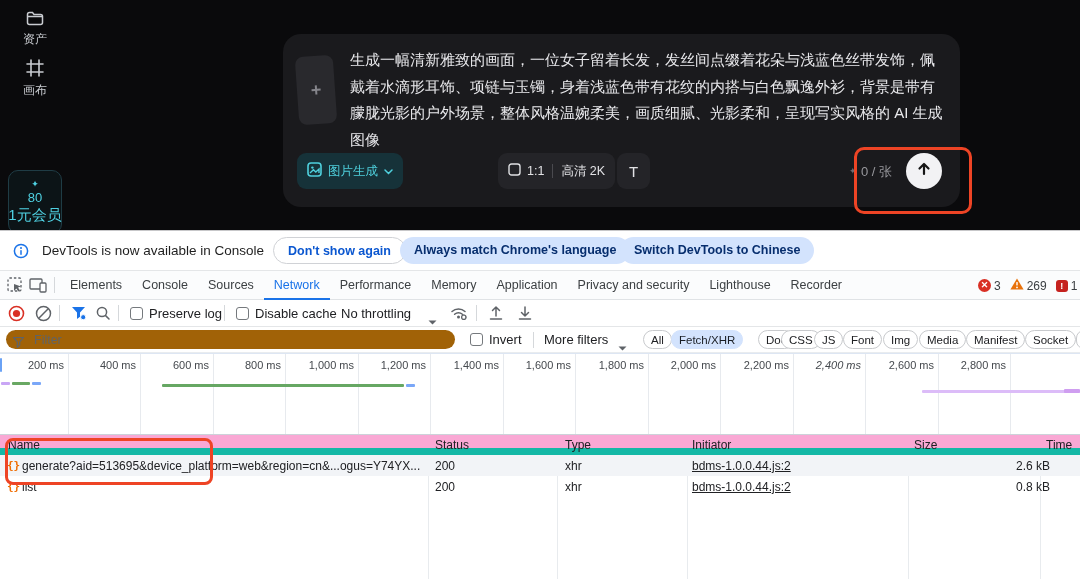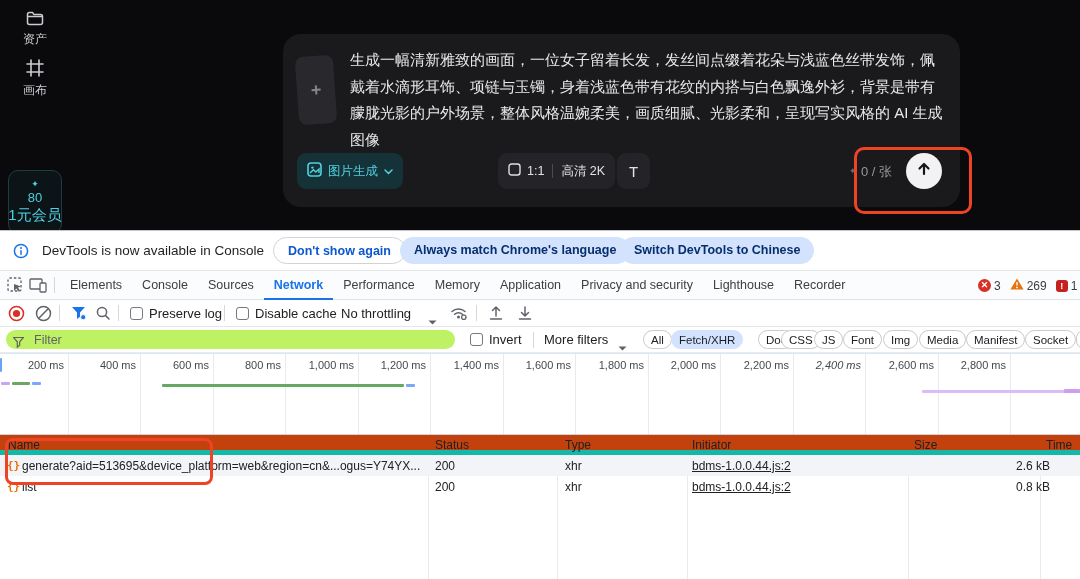--- a/index.html
+++ b/index.html
@@ -33,43 +33,43 @@
   .dt{position:absolute;left:0;top:230px;width:1080px;height:349px;background:#fff;color:#202124;border-top:1px solid #c7c7c9;box-sizing:border-box;}
   .notif{position:absolute;left:0;top:0;width:100%;height:40px;border-bottom:1px solid #e4e6e8;box-sizing:border-box;}
   .notif .msg{position:absolute;left:42px;top:12px;font-size:13.5px;color:#1f1f1f;}
   .pill{position:absolute;top:6px;height:27px;line-height:27px;border-radius:14px;padding:0 14px;
         font-size:12.5px;font-weight:bold;white-space:nowrap;box-sizing:border-box;}
   .pill.outline{border:1px solid #d0d2d6;color:#0b57d0;background:#fff;}
   .pill.fill{background:#d3e3fd;color:#072e6e;}
   .tabsbar{position:absolute;left:0;top:40px;width:100%;height:29px;background:#fbfcfd;border-bottom:1px solid #e0e3e6;box-sizing:border-box;}
   .tabs{position:absolute;left:60px;top:0;height:29px;display:flex;align-items:center;}
   .tab{height:29px;line-height:29px;padding:0 10px;font-size:12.5px;color:#3c4043;box-sizing:border-box;white-space:nowrap;}
-  .tab.active{color:#1a73e8;border-bottom:2.5px solid #1a73e8;font-weight:bold;}
+  .tab.active{color:#1a73e8;border-bottom:2.5px solid #1a73e8;font-weight:normal;}
   .badges{position:absolute;left:978px;top:0;height:29px;display:flex;align-items:center;gap:9px;font-size:12px;color:#3c4043;}
   .badge{display:flex;align-items:center;gap:3px;}
   .err-dot{width:13px;height:13px;border-radius:50%;background:#d93025;color:#fff;font-size:9px;line-height:13px;text-align:center;font-weight:bold;}
   .iss-sq{width:12px;height:12px;border-radius:3px;background:#c5221f;color:#fff;font-size:9px;line-height:12px;text-align:center;font-weight:bold;}
   .ntb{position:absolute;left:0;top:69px;width:100%;height:27px;background:#fff;border-bottom:1px solid #e4e6e8;box-sizing:border-box;}
   .ntb .lab{position:absolute;top:6px;font-size:13px;color:#202124;white-space:nowrap;}
   .cbox{position:absolute;width:13px;height:13px;border:1.5px solid #75797d;border-radius:3px;background:#fff;box-sizing:border-box;}
   .tdiv{position:absolute;top:5px;width:1px;height:16px;background:#d5d8db;}
   .frow{position:absolute;left:0;top:96px;width:100%;height:26px;background:#fff;border-bottom:1px solid #e9ecef;box-sizing:border-box;}
-  .finput{position:absolute;left:6px;top:3px;width:449px;height:19px;background:#bef264;border:none;border-radius:10px;
+  .finput{position:absolute;left:6px;top:3px;width:449px;height:19px;background:#a16207;border:none;border-radius:10px;
           padding:0 0 0 28px;font-size:12.5px;color:#202124;box-sizing:border-box;outline:none;font-family:"Liberation Sans",sans-serif;}
   .finput::placeholder{color:#5f6368;}
   .fpill{position:absolute;top:3px;height:19px;line-height:18px;border:1px solid #c8cacd;border-radius:10px;
          padding:0 7px;font-size:11.5px;color:#202124;background:#fff;box-sizing:border-box;white-space:nowrap;}
   .fpill.sel{background:#d3e3fd;border-color:#d3e3fd;color:#1b1f26;}
   .ovw{position:absolute;left:0;top:122px;width:100%;height:82px;background:#fff;border-top:1px solid #dde6f3;border-bottom:1px solid #ccd2d9;box-sizing:border-box;}
   .gline{position:absolute;top:0;bottom:0;width:1px;background:#e7eaee;}
   .tick{position:absolute;top:5px;width:68px;text-align:right;font-size:11px;color:#45494e;}
   .wbar{position:absolute;border-radius:1px;}
   .tbl{position:absolute;left:0;top:204px;width:100%;bottom:0;}
   .coldiv{position:absolute;top:0;bottom:0;width:1px;background:#e8ebee;}
-  .thead{position:absolute;left:0;top:0;width:100%;height:20px;background:#c2410c;border-bottom:5px solid #14b8a6;box-sizing:border-box;}
+  .thead{position:absolute;left:0;top:0;width:100%;height:20px;background:#f9a8d4;border-bottom:7px solid #14b8a6;box-sizing:border-box;}
   .th{position:absolute;top:3px;font-size:12px;color:#202124;}
   .trow{position:absolute;left:0;width:100%;height:21px;font-size:12px;color:#202124;}
   .trow.odd{background:#f2f4f7;}
   .cell{position:absolute;top:4px;white-space:nowrap;}
   .braces{position:absolute;left:7px;top:4px;font-family:"DejaVu Sans Mono",monospace;font-size:11px;font-weight:bold;color:#ef6c00;}
   .name-cell{left:22px;max-width:402px;overflow:hidden;}
   .init-link{text-decoration:underline;cursor:pointer;}
   .size-cell{left:928px;width:122px;text-align:right;}
 </style>
 </head>

